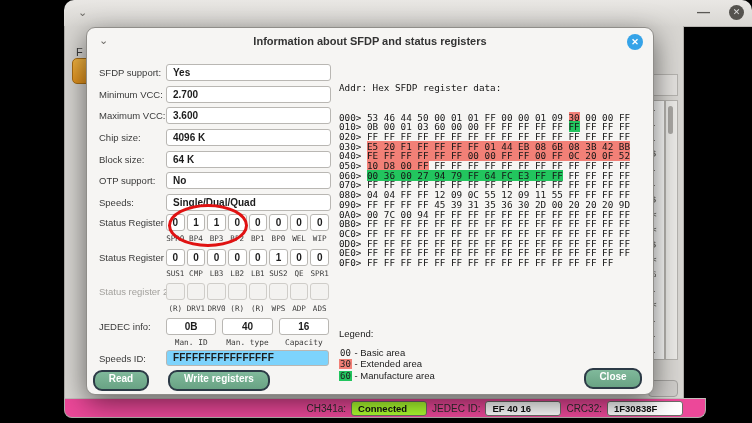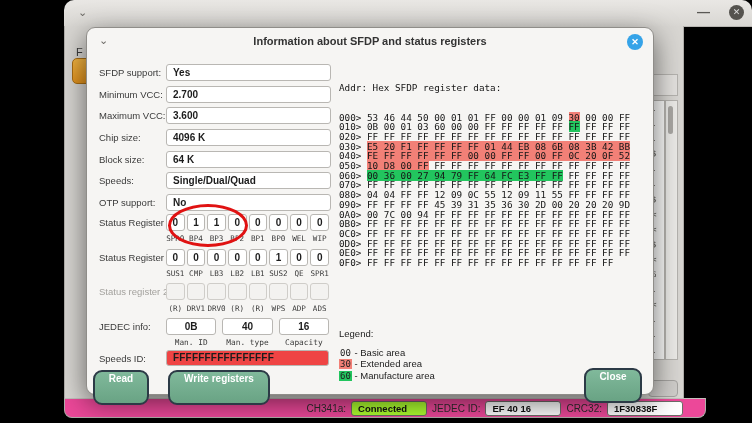--- a/index.html
+++ b/index.html
@@ -61,24 +61,24 @@
   .reg-label.disabled{color:#a3a19d;}
   .bit-grid{position:absolute;left:79px;width:163px;display:grid;grid-template-columns:repeat(8,1fr);gap:2px;}
   .bit-box{height:15px;background:#fff;border:1px solid #b9b7b3;border-radius:3px;text-align:center;
            line-height:15px;font-size:10px;font-weight:bold;color:#1c1c1c;}
   .bit-box.disabled{background:#f3f2f0;border-color:#cfcdc9;}
   .bit-name{font-family:"DejaVu Sans Mono",monospace;font-size:7.6px;color:#3a3a3a;text-align:center;}
   .jedec-grid{position:absolute;left:79px;width:163px;display:grid;grid-template-columns:repeat(3,1fr);gap:6px;}
   .jedec-box{height:15px;background:#fff;border:1px solid #b9b7b3;border-radius:3px;text-align:center;
              line-height:15px;font-size:10px;font-weight:bold;color:#1c1c1c;}
   .jedec-name{font-family:"DejaVu Sans Mono",monospace;font-size:7.8px;color:#3a3a3a;text-align:center;}
-  #uid-input{position:absolute;left:79px;top:322px;width:149px;height:14px;background:#ef4444;
+  #uid-input{position:absolute;left:79px;top:322px;width:149px;height:14px;background:#7dd3fc;
              border:1px solid #b9b7b3;border-radius:3px;font-size:10px;font-weight:bold;color:#1c1c1c;
              padding:0 6px;line-height:14px;letter-spacing:.2px;}
-  .green-btn{position:absolute;height:35px;background:linear-gradient(#80b99b,#69a384);
+  .green-btn{position:absolute;height:21px;background:linear-gradient(#80b99b,#69a384);
              border:2px solid #2c3a46;border-radius:9px;color:#fff;font-size:10px;font-weight:bold;
              text-align:center;line-height:13px;box-sizing:border-box;}
   #btn-read{left:6px;top:342px;width:56px;}
   #btn-write{left:81px;top:342px;width:102px;}
   #btn-close{left:497px;top:340px;width:58px;}
   
   #hexdump{position:absolute;left:252px;top:36px;font-family:"DejaVu Sans Mono",monospace;
            font-size:9.3px;line-height:9.7px;color:#161616;white-space:pre;}
   .hl-red{background:#f28077;}
   .hl-green{background:#22c55e;}
@@ -159,26 +159,26 @@
         </div>
         <div class="frow">
           <span class="flabel">Chip size:</span>
           <div class="finput">4096 K</div>
         </div>
         <div class="frow">
           <span class="flabel">Block size:</span>
           <div class="finput">64 K</div>
         </div>
         <div class="frow">
+          <span class="flabel">OTP support:</span>
+          <div class="finput">No</div>
+        </div>
+        <div class="frow">
           <span class="flabel">Speeds:</span>
           <div class="finput">Single/Dual/Quad</div>
-        </div>
-        <div class="frow">
-          <span class="flabel">OTP support:</span>
-          <div class="finput">No</div>
         </div>
       </div>
 
     <span class="reg-label" style="top:189px;">Status Register 0</span>
     <div class="bit-grid" style="top:186px;" id="reg0-bits">
         <div class="bit-box">0</div>
         <div class="bit-box">1</div>
         <div class="bit-box">1</div>
         <div class="bit-box">0</div>
         <div class="bit-box">0</div>

